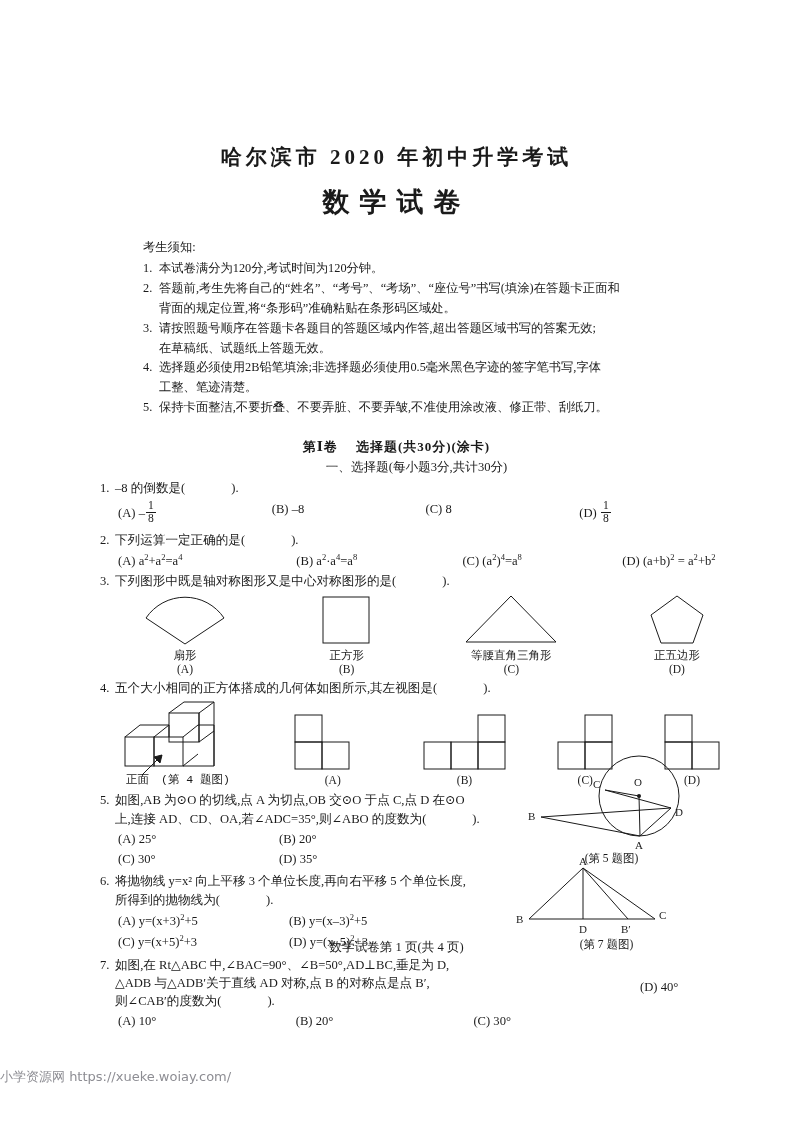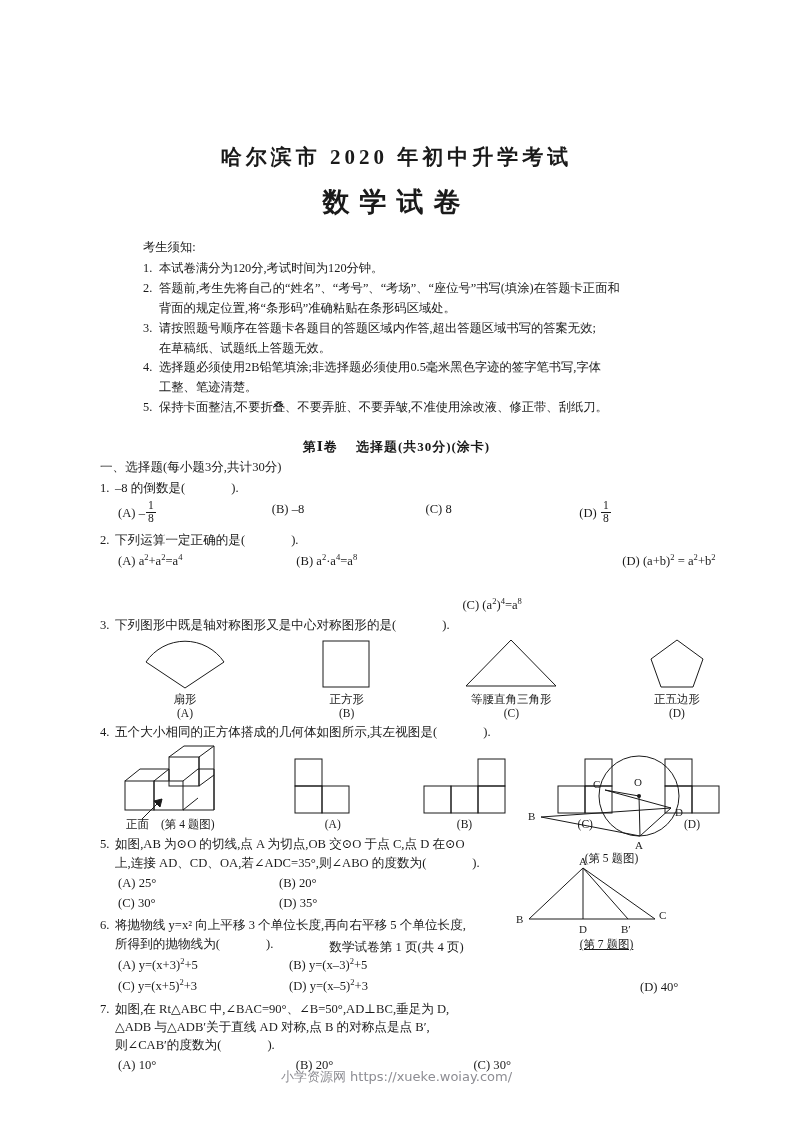--- a/index.html
+++ b/index.html
@@ -57,37 +57,37 @@
     margin-top: 20px;
     letter-spacing: 1px;
   }
   .vol-head .sp { display: inline-block; width: 18px; }
 
   .content {
     padding: 0 60px 0 100px;
     font-size: 12.6px;
     line-height: 1.45;
   }
-  .sec-title { margin-top: 2px; font-size: 12.6px; }
+  .sec-title { margin-top: 2px; font-size: 12.6px; text-align: center; }
 
   
   .q { margin-top: 3px; position: relative; }
   .q-line { display: flex; }
   .q-num { width: 15px; flex: 0 0 15px; }
   .q-body { flex: 1; }
   .gap { display: inline-block; width: 46px; }
 
   .opts { display: flex; padding-left: 18px; margin-top: 2px; }
   .opt { }
   .opts-4 .opt { width: 25%; }
   .opts-2 { padding-left: 18px; gap: 40px; }
   .opts-2 .opt { width: 50%; }
   .opts-narrow .opt:nth-child(1) { width: 29%; }
   .opts-narrow .opt:nth-child(2) { width: 27%; }
-  .opts-narrow .opt:nth-child(3) { width: 26%; margin-top: 44px; }
+  .opts-narrow .opt:nth-child(3) { width: 26%; }
   .opts-narrow .opt:nth-child(4) { width: 18%; }
 
   
   .frac {
     display: inline-block;
     vertical-align: -0.45em;
     text-align: center;
     font-size: 0.92em;
     line-height: 1.05;
     margin: 0 1px;
@@ -123,21 +123,21 @@
     position: absolute;
     left: 0; right: 0;
     top: 939px;
     text-align: center;
     font-size: 12.6px;
   }
   .watermark {
     position: absolute;
     left: 0; right: 0;
     top: 1068px;
-    text-align: center;
+    text-align: left;
     font-size: 13px;
     color: #8d8d93;
     font-family: "DejaVu Sans", "Liberation Sans", sans-serif;
   }
   svg { display: block; }
 </style>
 </head>
 <body>
 
 <div class="page">
@@ -290,21 +290,21 @@
 
     <div class="q" style="margin-top:2px;">
       <div class="q-line">
         <div class="q-num">4.</div>
         <div class="q-body">
           <span>五个大小相同的正方体搭成的几何体如图所示,其左视图是(</span><span class="gap"></span><span>).</span>
         </div>
       </div>
       <div class="fig-row" style="padding-left:18px;padding-right:10px;align-items:flex-end;">
 
-        <div class="fig-cell" style="text-align:left;">
+        <div class="fig-cell" style="text-align:left;font-family:Liberation Mono, monospace;">
           <svg width="128" height="76" viewBox="0 0 128 76">
             <g fill="none" stroke="#1a1a1a" stroke-width="1">
 
               <rect x="7" y="38" width="29" height="29"></rect>
               <rect x="36" y="38" width="29" height="29"></rect>
 
               <rect x="51" y="14" width="30" height="29"></rect>
 
               <path d="M7 38 L22 26 L51 26 L51 38"></path>
               <path d="M36 38 L51 26"></path>
@@ -505,21 +505,21 @@
         <line x1="88" y1="12" x2="133" y2="63"></line>
       </g>
       <g font-family="Liberation Serif, serif" font-size="11" fill="#1a1a1a">
         <text x="84" y="9">A</text>
         <text x="21" y="67">B</text>
         <text x="84" y="77">D</text>
         <text x="126" y="77">B′</text>
         <text x="164" y="63">C</text>
       </g>
     </svg>
-    <div style="margin-left:-62px;margin-top:-1px;text-decoration:underline;">(第 7 题图)</div>
+    <div style="margin-left:-62px;margin-top:-1px;">(第 7 题图)</div>
   </div>
 
   <div style="position:absolute;left:640px;top:980px;font-size:12.6px;">
     <span>(D)</span>
     <span>40°</span>
   </div>
 
   <div class="page-foot">数学试卷第 1 页(共 4 页)</div>
   <div class="watermark">小学资源网 https://xueke.woiay.com/</div>
 

